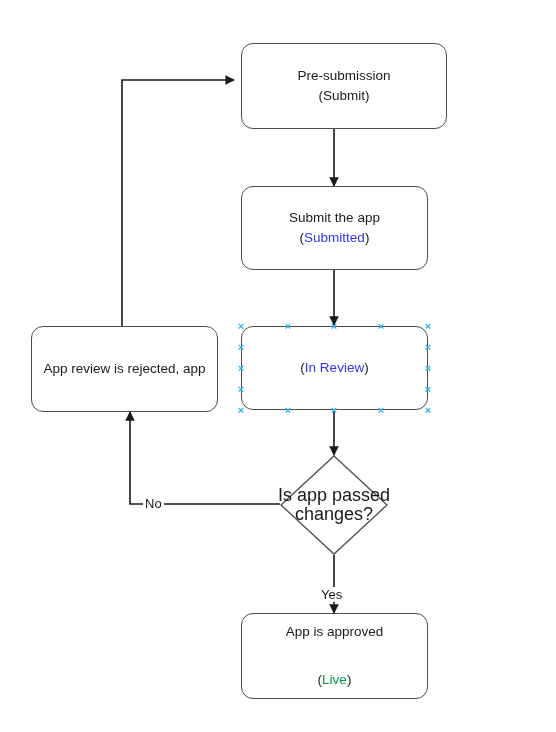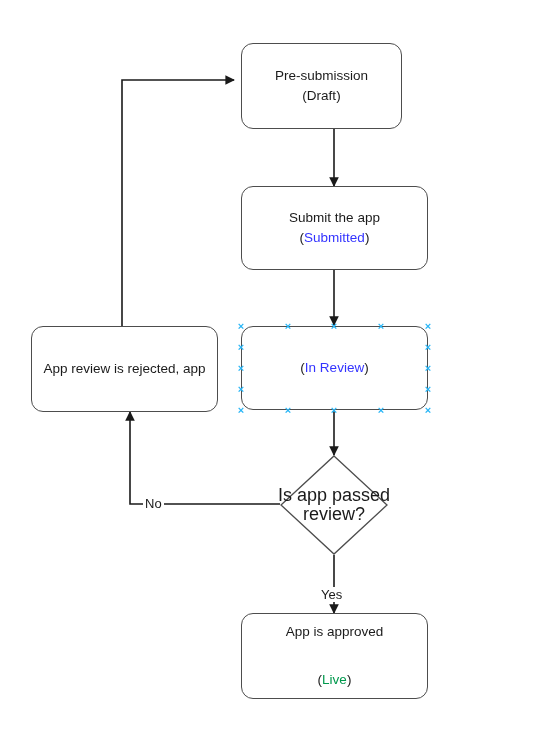--- a/index.html
+++ b/index.html
@@ -116,23 +116,23 @@
 
     <path d="M 334 410 L 334 455" stroke="#1a1a1a" stroke-width="1.6" fill="none" marker-end="url(#arrow)"></path>
 
     <path d="M 334 555 L 334 613" stroke="#1a1a1a" stroke-width="1.6" fill="none" marker-end="url(#arrow)"></path>
 
     <path d="M 280 504 L 130 504 L 130 412" stroke="#1a1a1a" stroke-width="1.6" fill="none" marker-end="url(#arrow)"></path>
 
     <path d="M 122 326 L 122 80 L 234 80" stroke="#1a1a1a" stroke-width="1.6" fill="none" marker-end="url(#arrow)"></path>
   </svg>
 
-  <div class="node" style="left:241px; top:43px; width:161px; height:86px;">
+  <div class="node" style="left:241px; top:43px; width:206px; height:86px;">
     <div class="line1">Pre-submission</div>
-    <div class="line2"><span class="paren">(</span><span>Draft</span><span class="paren">)</span></div>
+    <div class="line2"><span class="paren">(</span><span>Submit</span><span class="paren">)</span></div>
   </div>
 
   <div class="node" style="left:241px; top:186px; width:187px; height:84px;">
     <div class="line1">Submit the app</div>
     <div class="line2"><span class="paren">(</span><span class="status-blue">Submitted</span><span class="paren">)</span></div>
   </div>
 
   <div class="node" style="left:241px; top:326px; width:187px; height:84px;">
     <div class="line2"><span class="paren">(</span><span class="status-blue">In Review</span><span class="paren">)</span></div>
   </div>
@@ -167,20 +167,20 @@
     <div class="line1">App is approved</div>
     <div class="line2"><span class="paren">(</span><span class="status-green">Live</span><span class="paren">)</span></div>
   </div>
 
   <div class="decision-wrap" style="left:280px; top:455px; width:108px; height:100px;">
     <svg width="108" height="100" viewBox="0 0 108 100" xmlns="http://www.w3.org/2000/svg">
       <polygon points="54,1 107,50 54,99 1,50" fill="#ffffff" stroke="#4d4d4d" stroke-width="1.3"></polygon>
     </svg>
     <div class="decision-label">
       <div>Is app passed</div>
-      <div>review?</div>
+      <div>changes?</div>
     </div>
   </div>
 
   <div class="edge-label" style="left:143px; top:496px;">No</div>
   <div class="edge-label" style="left:319px; top:570px;margin-top:17px;">Yes</div>
 
 </div>
 
 </body></html>

